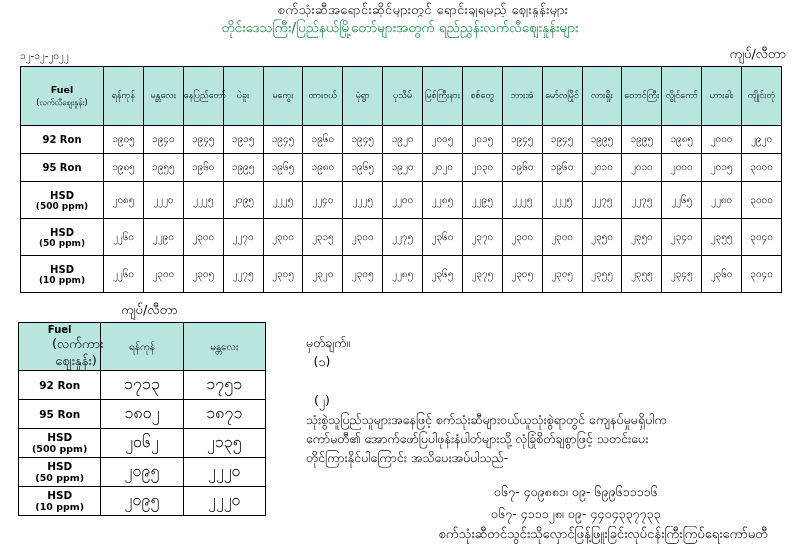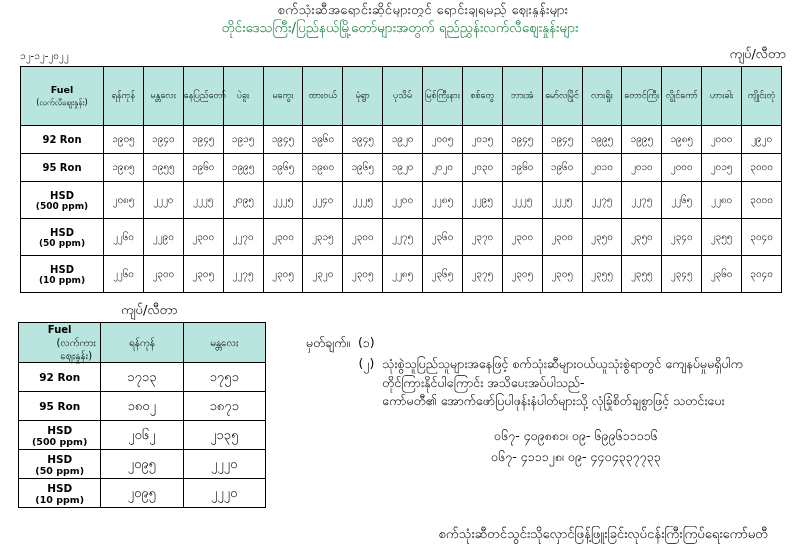--- a/index.html
+++ b/index.html
@@ -122,42 +122,43 @@
   table.small {
     width: 248px;
   }
   table.small th.head {
     background: #b8e6de;
     height: 36px;
     font-size: 10px;
     line-height: 1.3;
   }
   table.small th.head .fuel-main { font-weight: bold; display:block; font-size: 10px;}
-  table.small th.head .fuel-sub { display:block; font-size: 10px; margin-left: 33px; }
+  table.small th.head .fuel-sub { display:block; font-size: 13px; margin-left: 33px; }
   table.small td.rowlabel {
     height: 28px;
     font-size: 10.5px;
     font-weight: bold;
     width: 124px;
   }
   table.small td.rowlabel .lbl-sub { display:block; font-size: 9.5px; }
-  table.small td.val { height: 28px; font-size: 13px; width: 62px; }
+  table.small td.val { height: 28px; font-size: 16px; width: 62px; }
 
   
   .notes {
     margin-left: 40px;
     margin-top: 12px;
     font-size: 12.5px;
     line-height: 1.5;
     flex: 1;
     padding-right: 10px;
   }
   .note-row {
     display: flex;
     margin-bottom: 2px;
+    flex-direction: column;
   }
   .note-label { white-space: nowrap; }
   .note-num { width: 32px; text-align: center; flex: none; }
   .note-text { flex: 1; }
   .note-text div { white-space: nowrap; }
   .phones {
     margin-top: 14px;
     margin-left: 56px;
     font-size: 12.5px;
     line-height: 1.7;
@@ -391,22 +392,22 @@
     <div class="notes">
       <div class="note-row">
         <div class="note-label">မှတ်ချက်။</div>
         <div class="note-num">(၁)</div>
       </div>
       <div class="note-row">
         <div class="note-label" style="visibility:hidden">မှတ်ချက်။</div>
         <div class="note-num">(၂)</div>
         <div class="note-text">
           <div>သုံးစွဲသူပြည်သူများအနေဖြင့် စက်သုံးဆီများဝယ်ယူသုံးစွဲရာတွင် ကျေနပ်မှုမရှိပါက</div>
+          <div>ကော်မတီ၏ အောက်ဖော်ပြပါဖုန်းနံပါတ်များသို့ လုံခြုံစိတ်ချစွာဖြင့် သတင်းပေး</div>
           <div>တိုင်ကြားနိုင်ပါကြောင်း အသိပေးအပ်ပါသည်-</div>
-          <div>ကော်မတီ၏ အောက်ဖော်ပြပါဖုန်းနံပါတ်များသို့ လုံခြုံစိတ်ချစွာဖြင့် သတင်းပေး</div>
         </div>
       </div>
       <div class="phones">
         <div>၀၆၇- ၄၀၉၈၈၁၊ ၀၉- ၆၉၉၆၁၁၁၁၆</div>
         <div>၀၆၇- ၄၁၁၁၂၈၊ ၀၉- ၄၄၀၄၃၃၇၇၃၃</div>
       </div>
     </div>
 
   </div>
 

